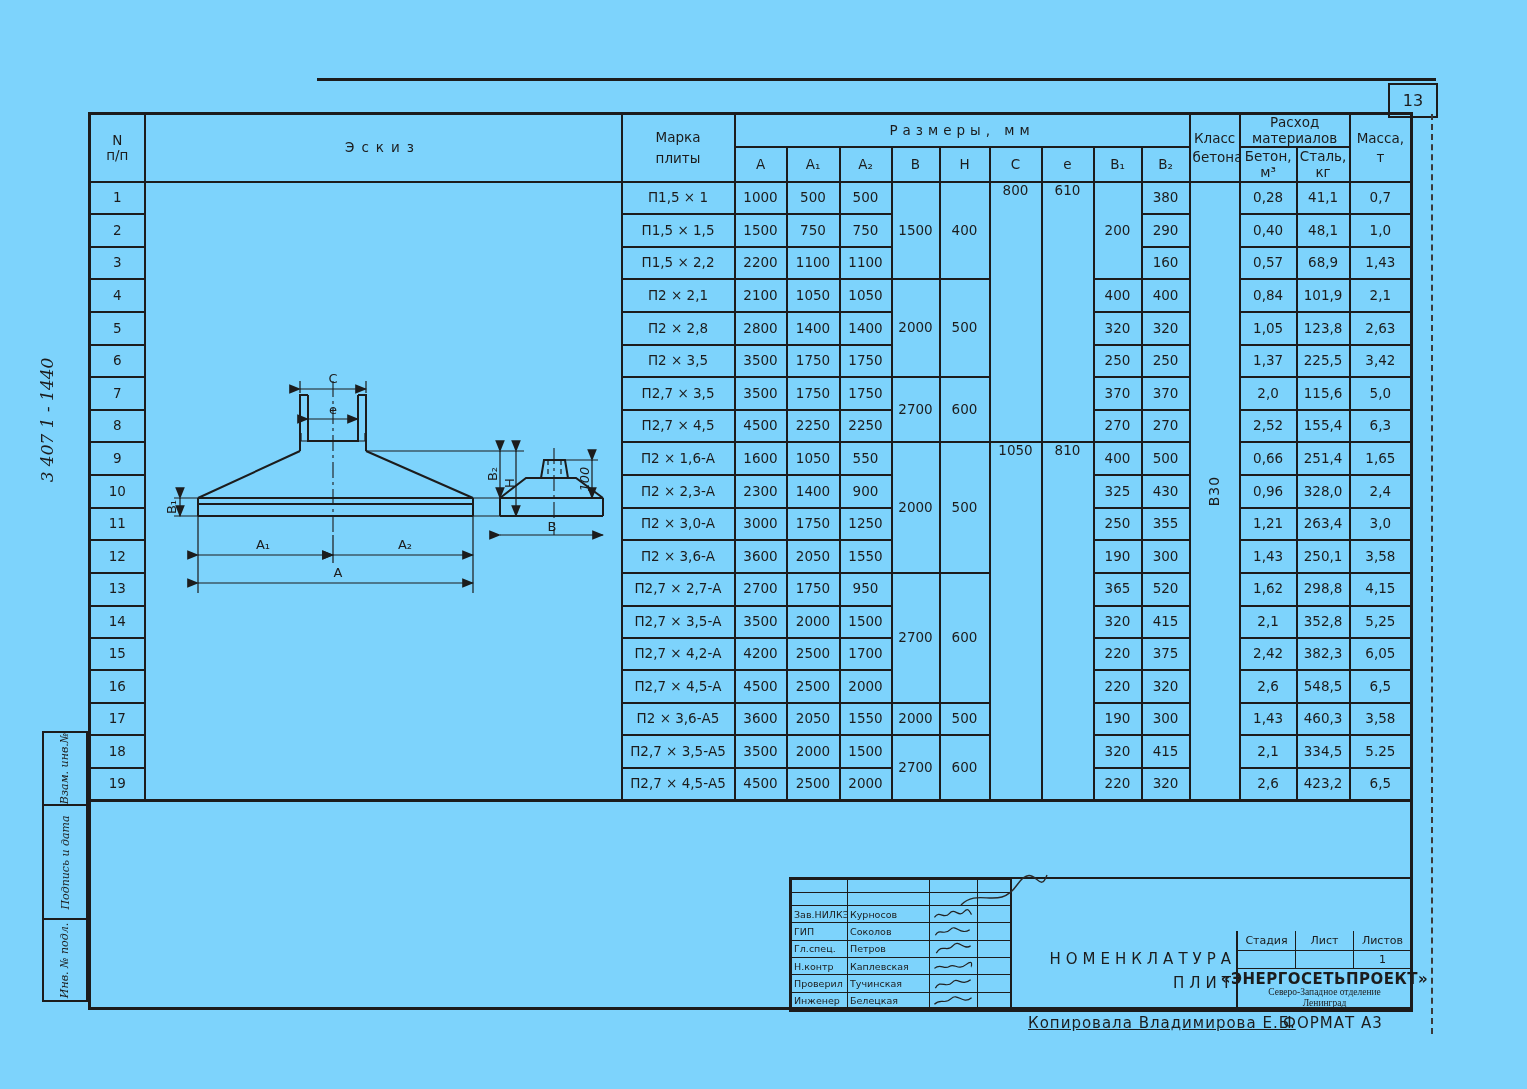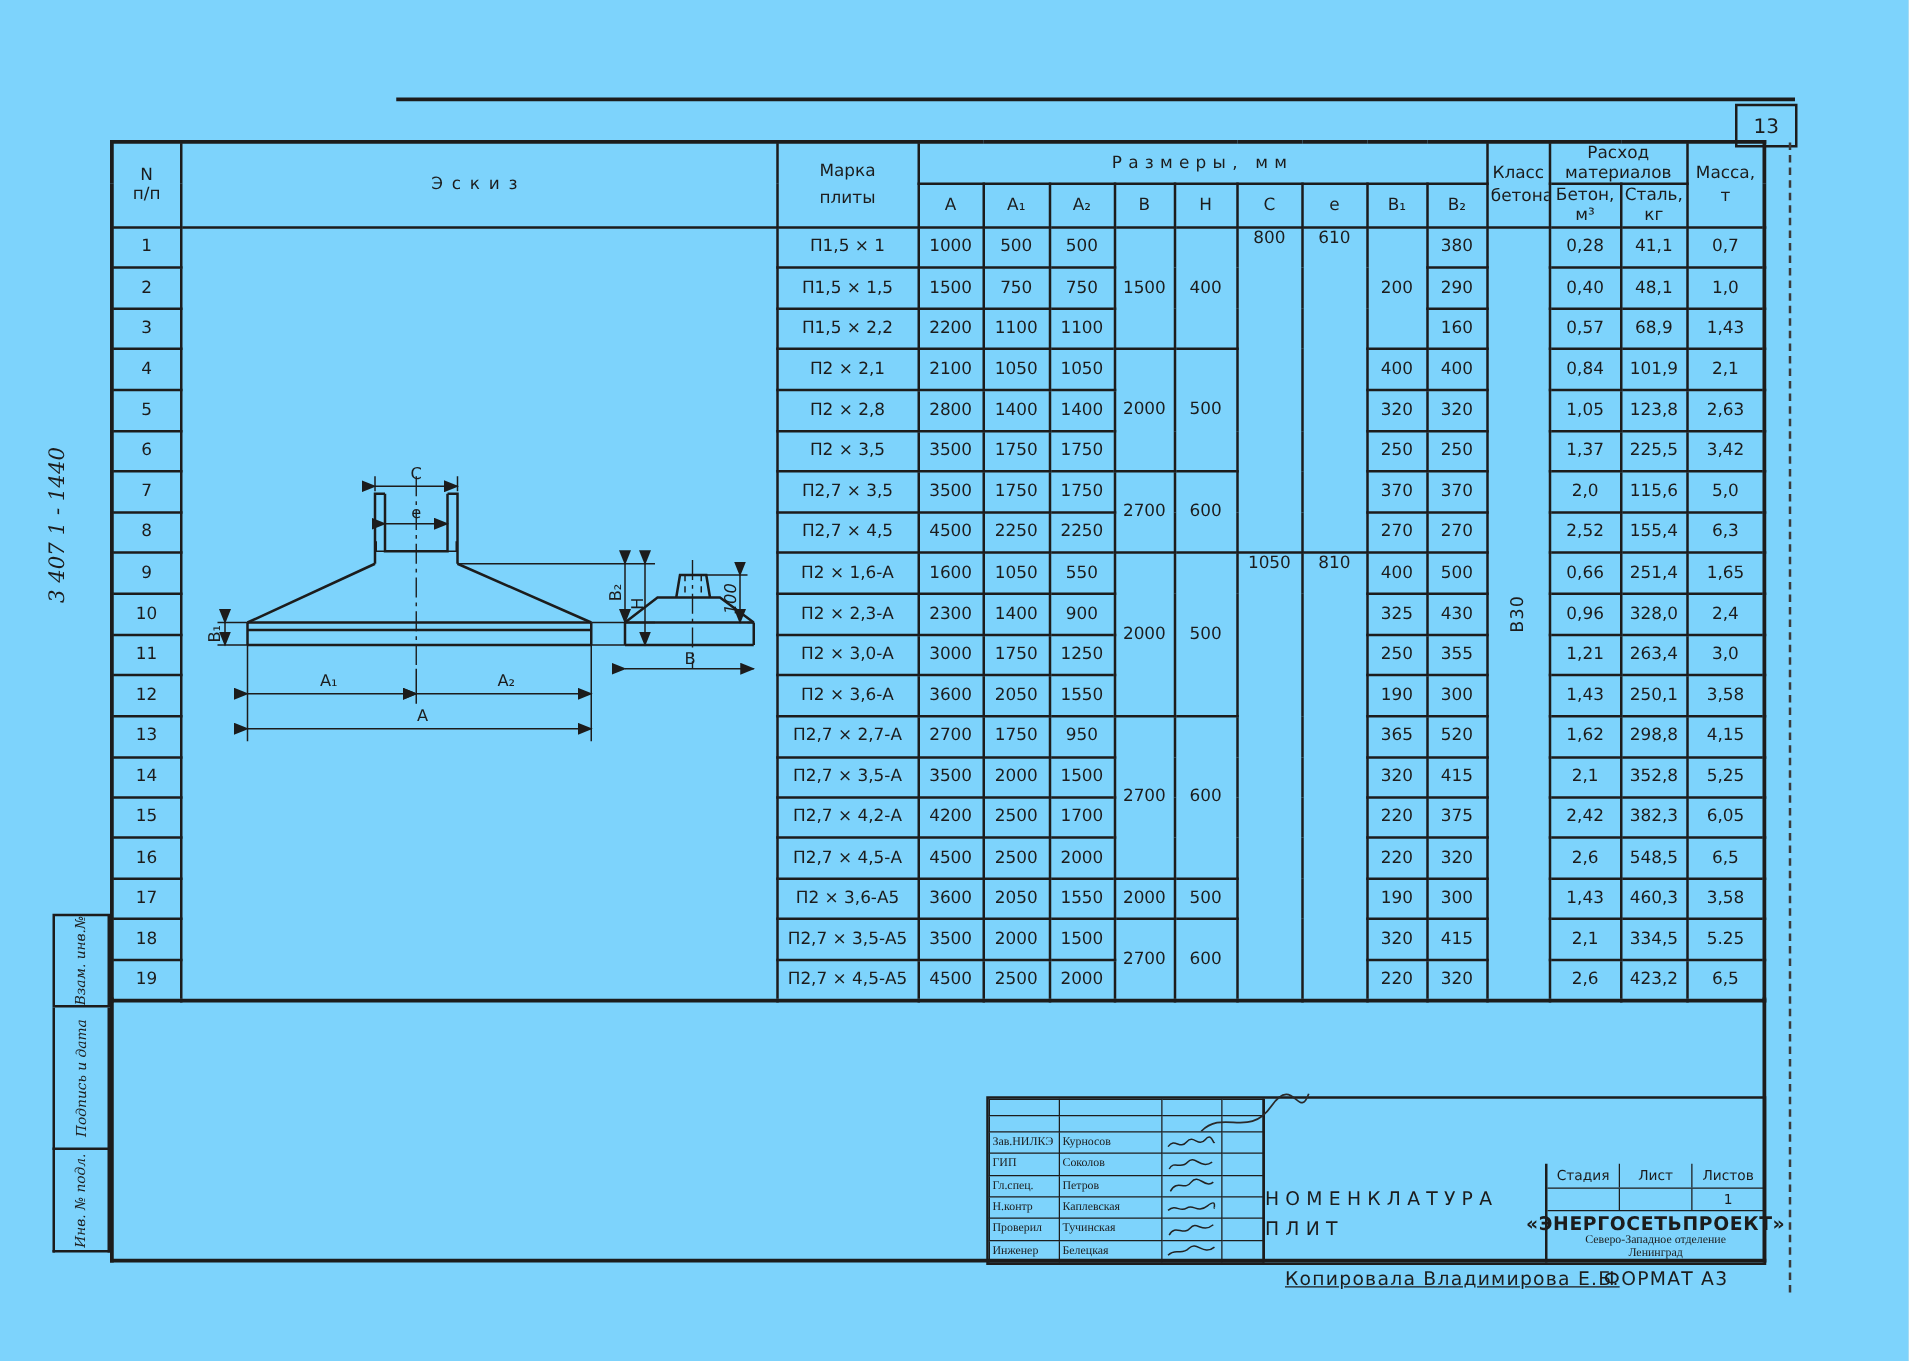--- a/index.html
+++ b/index.html
@@ -36,27 +36,27 @@
              text-align:center;}
   .side-col{position:absolute;left:42px;top:731px;width:46px;}
   .side-box{border:2px solid #1c1c1c;display:flex;align-items:center;justify-content:center;}
   .side-box + .side-box{border-top:none;}
   .side-box span{transform:rotate(-90deg);white-space:nowrap;font-size:11px;font-style:italic;
                  font-family:"DejaVu Serif",serif;}
   
   .tb{position:absolute;left:789px;top:877px;width:620px;height:131px;border:2px solid #1c1c1c;}
   .tb *{box-sizing:border-box;}
   .sigzone{position:absolute;left:0;top:0;width:221px;height:131px;border-right:2px solid #1c1c1c;}
-  table.sig{width:100%;height:100%;border-collapse:collapse;table-layout:fixed;font-family:Liberation Serif, serif;}
+  table.sig{width:100%;height:100%;border-collapse:collapse;table-layout:fixed;}
   table.sig td{border:1px solid #1c1c1c;font-size:9.5px;white-space:nowrap;overflow:hidden;
                padding:0 2px;text-align:left;}
   .docnum{position:absolute;left:221px;top:0;width:399px;height:52px;border-bottom:2px solid #1c1c1c;
           display:flex;align-items:center;justify-content:center;gap:30px;font-size:21px;letter-spacing:2px;}
   .tb-title{position:absolute;left:221px;top:52px;width:226px;height:79px;border-right:2px solid #1c1c1c;
-          display:flex;flex-direction:column;align-items:flex-start;justify-content:center;gap:6px;
+          display:flex;flex-direction:column;align-items:flex-end;justify-content:center;gap:6px;
           font-size:15px;letter-spacing:5px;}
   .stage{position:absolute;left:447px;top:52px;width:173px;height:79px;font-size:11px;}
   .stage-row{display:flex;height:20px;border-bottom:1px solid #1c1c1c;}
   .stage-row.vals{height:18px;}
   .stage-cell{flex:1;border-right:1px solid #1c1c1c;display:flex;align-items:center;justify-content:center;}
   .stage-cell:last-child{border-right:none;}
   .org{height:41px;display:flex;flex-direction:column;align-items:center;justify-content:center;line-height:1.1;}
   .org .nm{font-size:15px;letter-spacing:0.5px;font-weight:bold;}
   .org .sub{font-size:9.5px;font-family:Liberation Serif, serif;}
   .sig-svg{width:42px;height:13px;display:block;}

